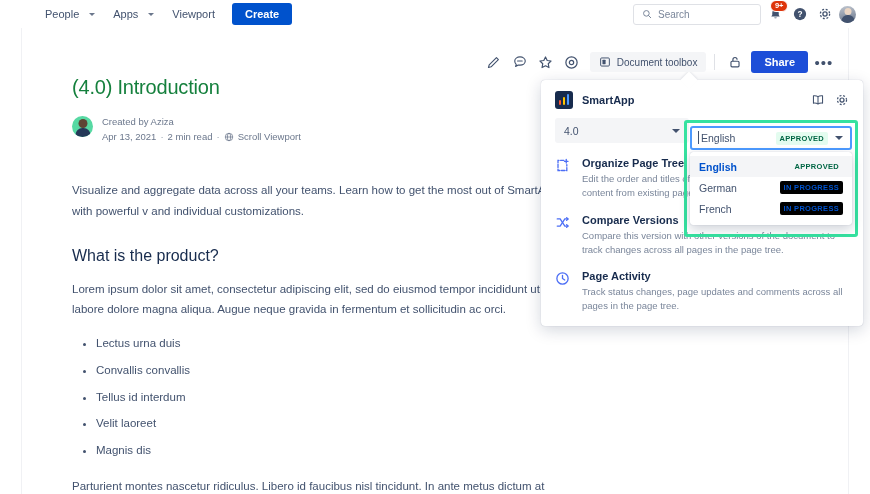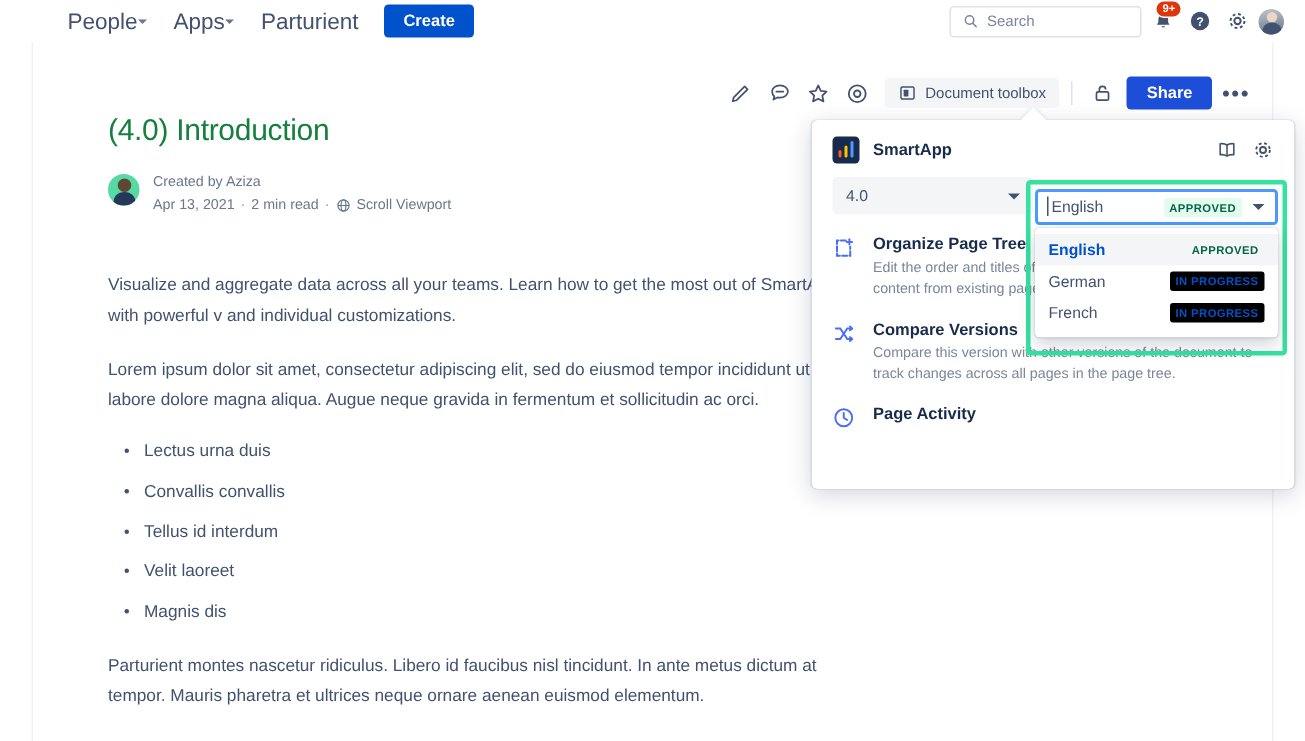--- a/index.html
+++ b/index.html
@@ -16,23 +16,23 @@
   
   .topnav {
     height: 28px;
     display: flex; align-items: center;
     padding: 0 14px 0 36px;
     background: #ffffff;
     position: relative; z-index: 40;
   }
   .nav-left { display:flex; align-items:center; gap: 0px; }
   .nav-item {
-    font-size: 15px; color: #42526E;
+    font-size: 11px; color: #42526E;
     padding: 4px 9px; border-radius: 3px;
-    display: flex; align-items: center; gap: 0;
+    display: flex; align-items: center; gap: 10px;
     cursor: pointer; white-space: nowrap;
   }
   .caret {
     width:0;height:0;border-left:3px solid transparent;
     border-right:3px solid transparent;border-top:3.5px solid #6B778C;
     display:inline-block; margin-top:1px;
   }
   .create-btn {
     background: #0052CC; color:#fff; font-size:11px; font-weight:600;
     padding: 5px 13px; border-radius: 3px; margin-left: 8px;
@@ -231,21 +231,21 @@
   <div class="nav-left">
     <div class="nav-item">
       <span>People</span>
       <span class="caret"></span>
     </div>
     <div class="nav-item">
       <span>Apps</span>
       <span class="caret"></span>
     </div>
     <div class="nav-item">
-      <span>Parturient</span>
+      <span>Viewport</span>
     </div>
     <div class="create-btn">Create</div>
   </div>
 
   <div class="nav-right">
     <div class="searchbox">
       <svg width="10" height="10" viewBox="0 0 16 16">
         <circle cx="7" cy="7" r="4.5" fill="none" stroke="#7A869A" stroke-width="1.6"></circle>
         <line x1="10.4" y1="10.4" x2="14" y2="14" stroke="#7A869A" stroke-width="1.6" stroke-linecap="round"></line>
       </svg>
@@ -344,20 +344,21 @@
             <ellipse cx="8" cy="8" rx="2.6" ry="6" fill="none" stroke="#6B778C" stroke-width="1.2"></ellipse>
             <line x1="2" y1="8" x2="14" y2="8" stroke="#6B778C" stroke-width="1.2"></line>
           </svg>
           <span>Scroll Viewport</span>
         </div>
       </div>
     </div>
 
     <p class="doc-p">Visualize and aggregate data across all your teams. Learn how to get the most out of SmartApp with powerful v and individual customizations.</p>
 
+    <h2 class="doc-h2">What is the product?</h2>
 
     <p class="doc-p">Lorem ipsum dolor sit amet, consectetur adipiscing elit, sed do eiusmod tempor incididunt ut labore dolore magna aliqua. Augue neque gravida in fermentum et sollicitudin ac orci.</p>
 
     <ul class="doc-ul">
       <li>Lectus urna duis</li>
       <li>Convallis convallis</li>
       <li>Tellus id interdum</li>
       <li>Velit laoreet</li>
       <li>Magnis dis</li>
     </ul>
@@ -434,20 +435,21 @@
 
     <div class="pitem">
       <span class="pitem-icon">
         <svg width="15" height="15" viewBox="0 0 16 16">
           <circle cx="8" cy="8" r="6" fill="none" stroke="#4C6EF5" stroke-width="1.4"></circle>
           <path d="M8 4.6V8l2.4 1.6" fill="none" stroke="#4C6EF5" stroke-width="1.4" stroke-linecap="round"></path>
         </svg>
       </span>
       <div>
         <div class="pitem-title">Page Activity</div>
+        <div class="pitem-desc">Track status changes, page updates and comments across all pages in the page tree.</div>
       </div>
     </div>
   </div>
 </div>
 
 <div class="lang-wrap">
   <div class="lang-select">
     <span class="lang-value">English</span>
     <span class="lang-caret-wrap">
       <span class="badge-approved">APPROVED</span>

